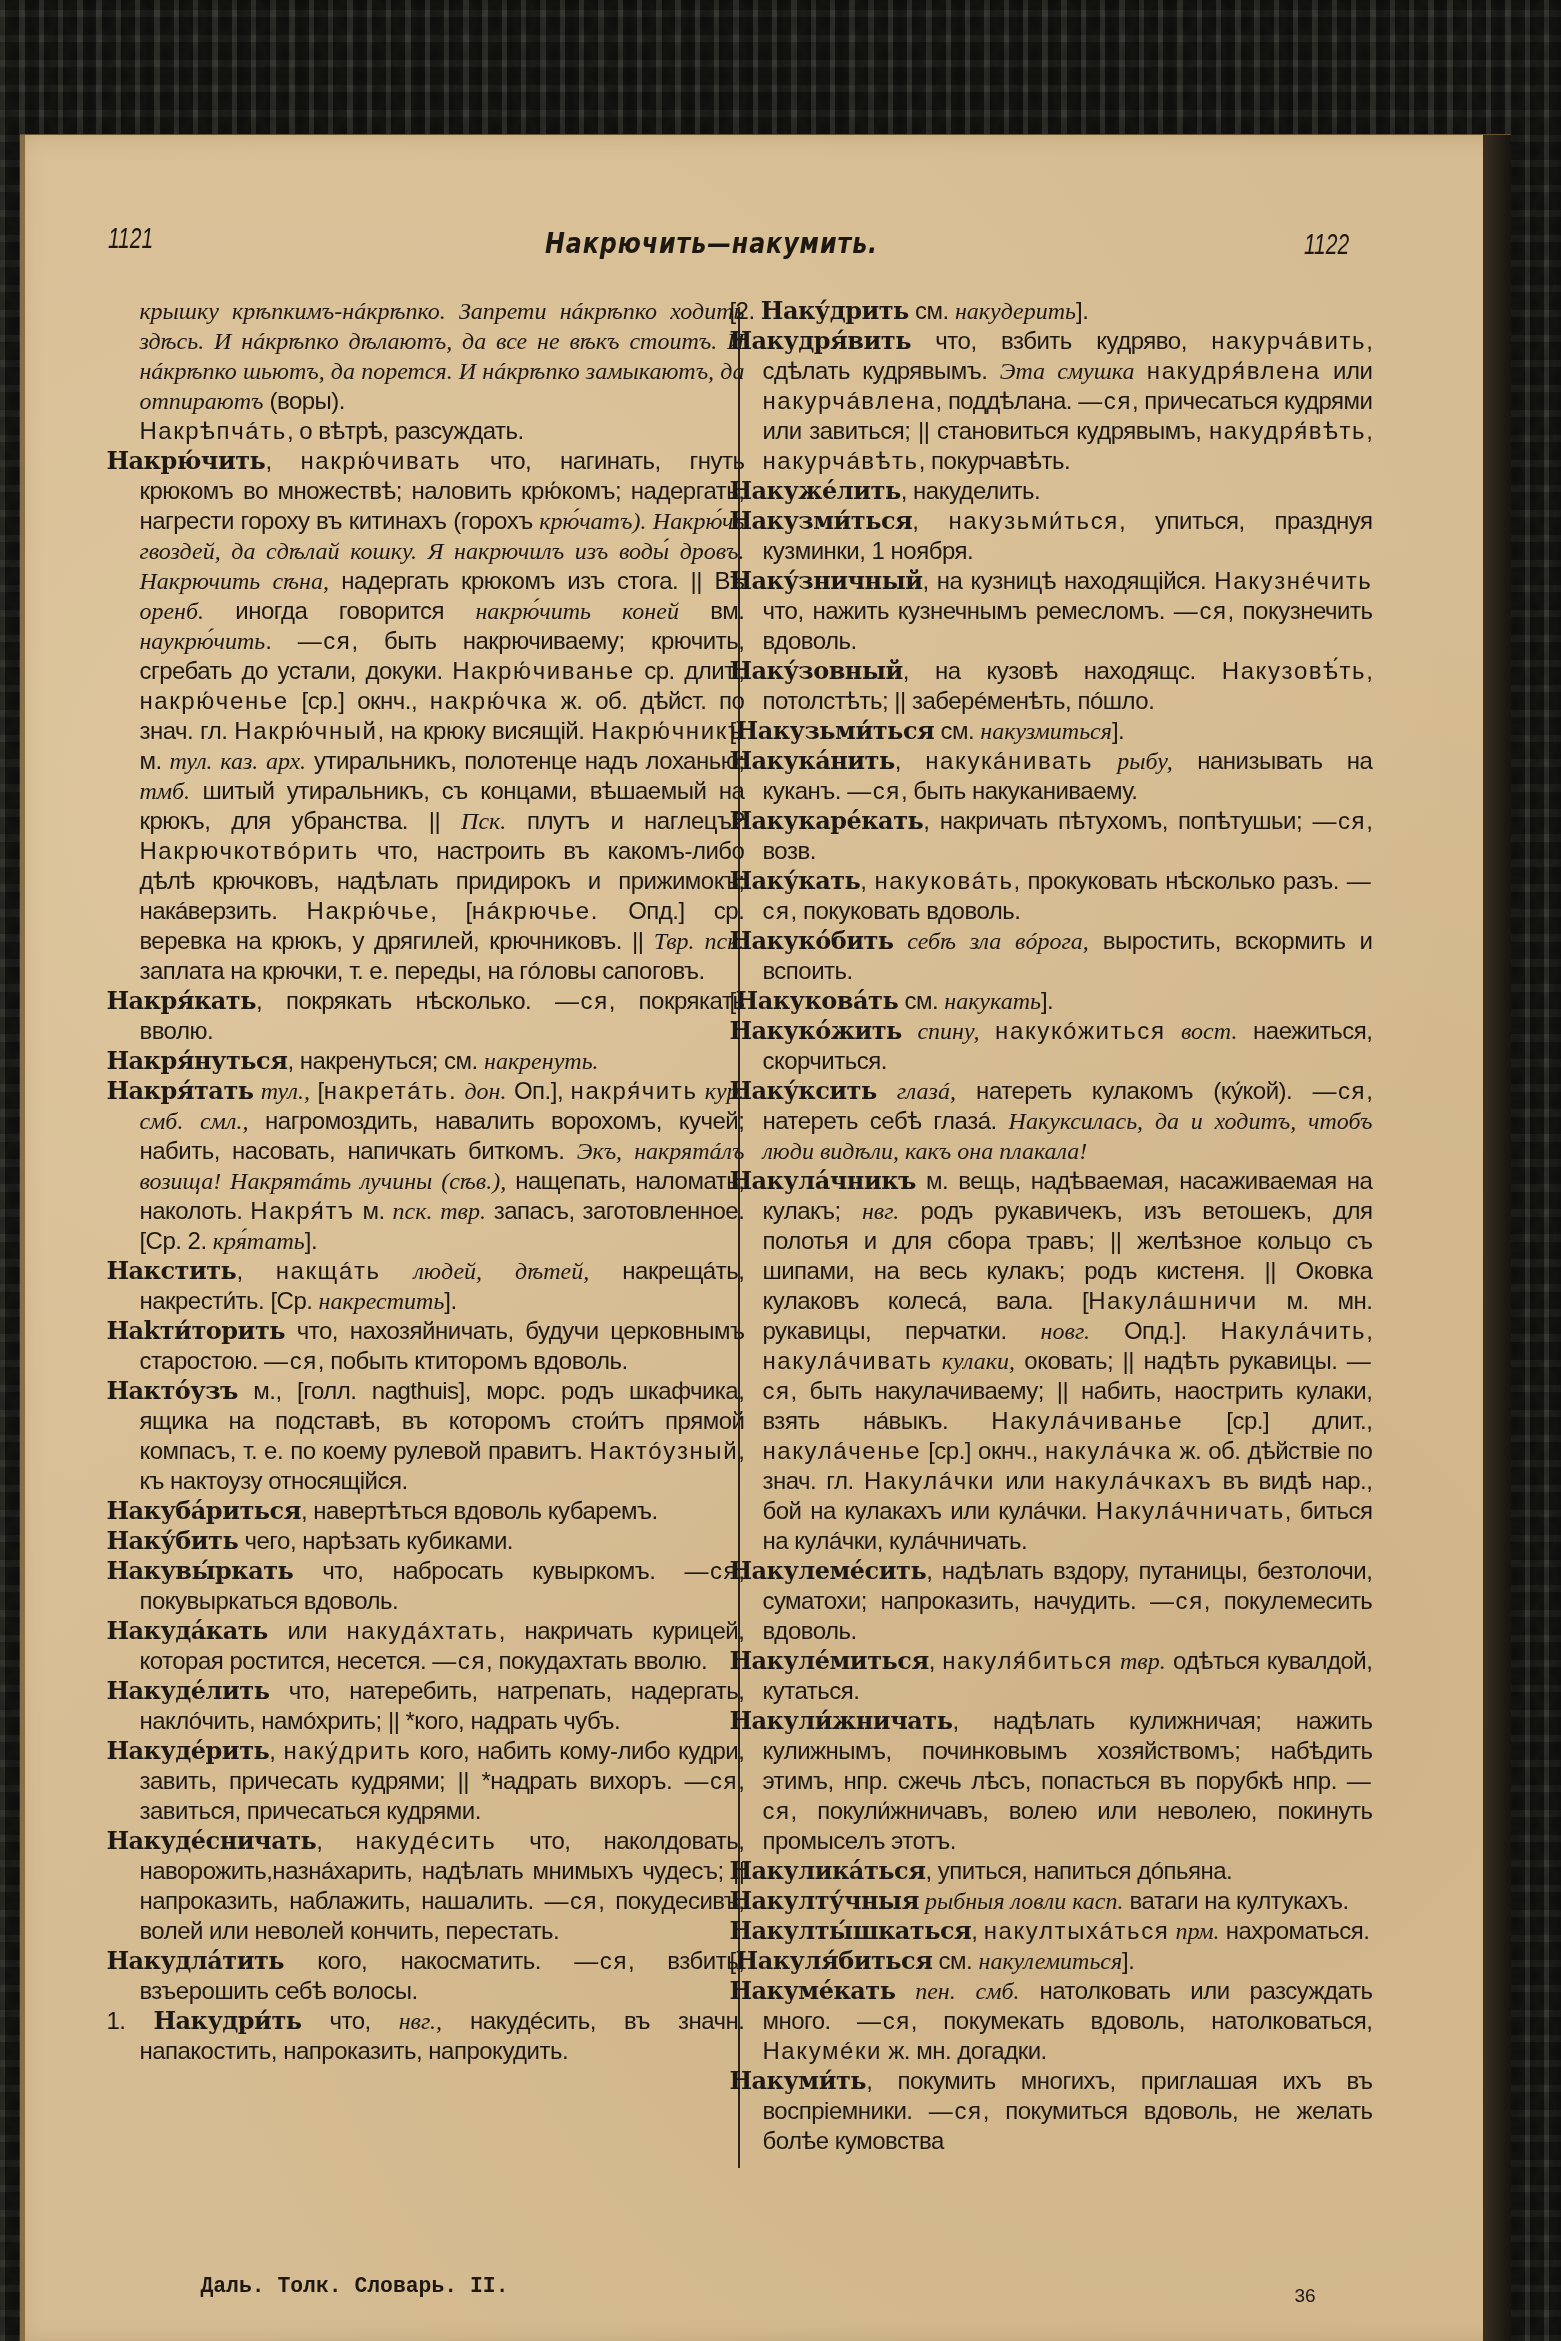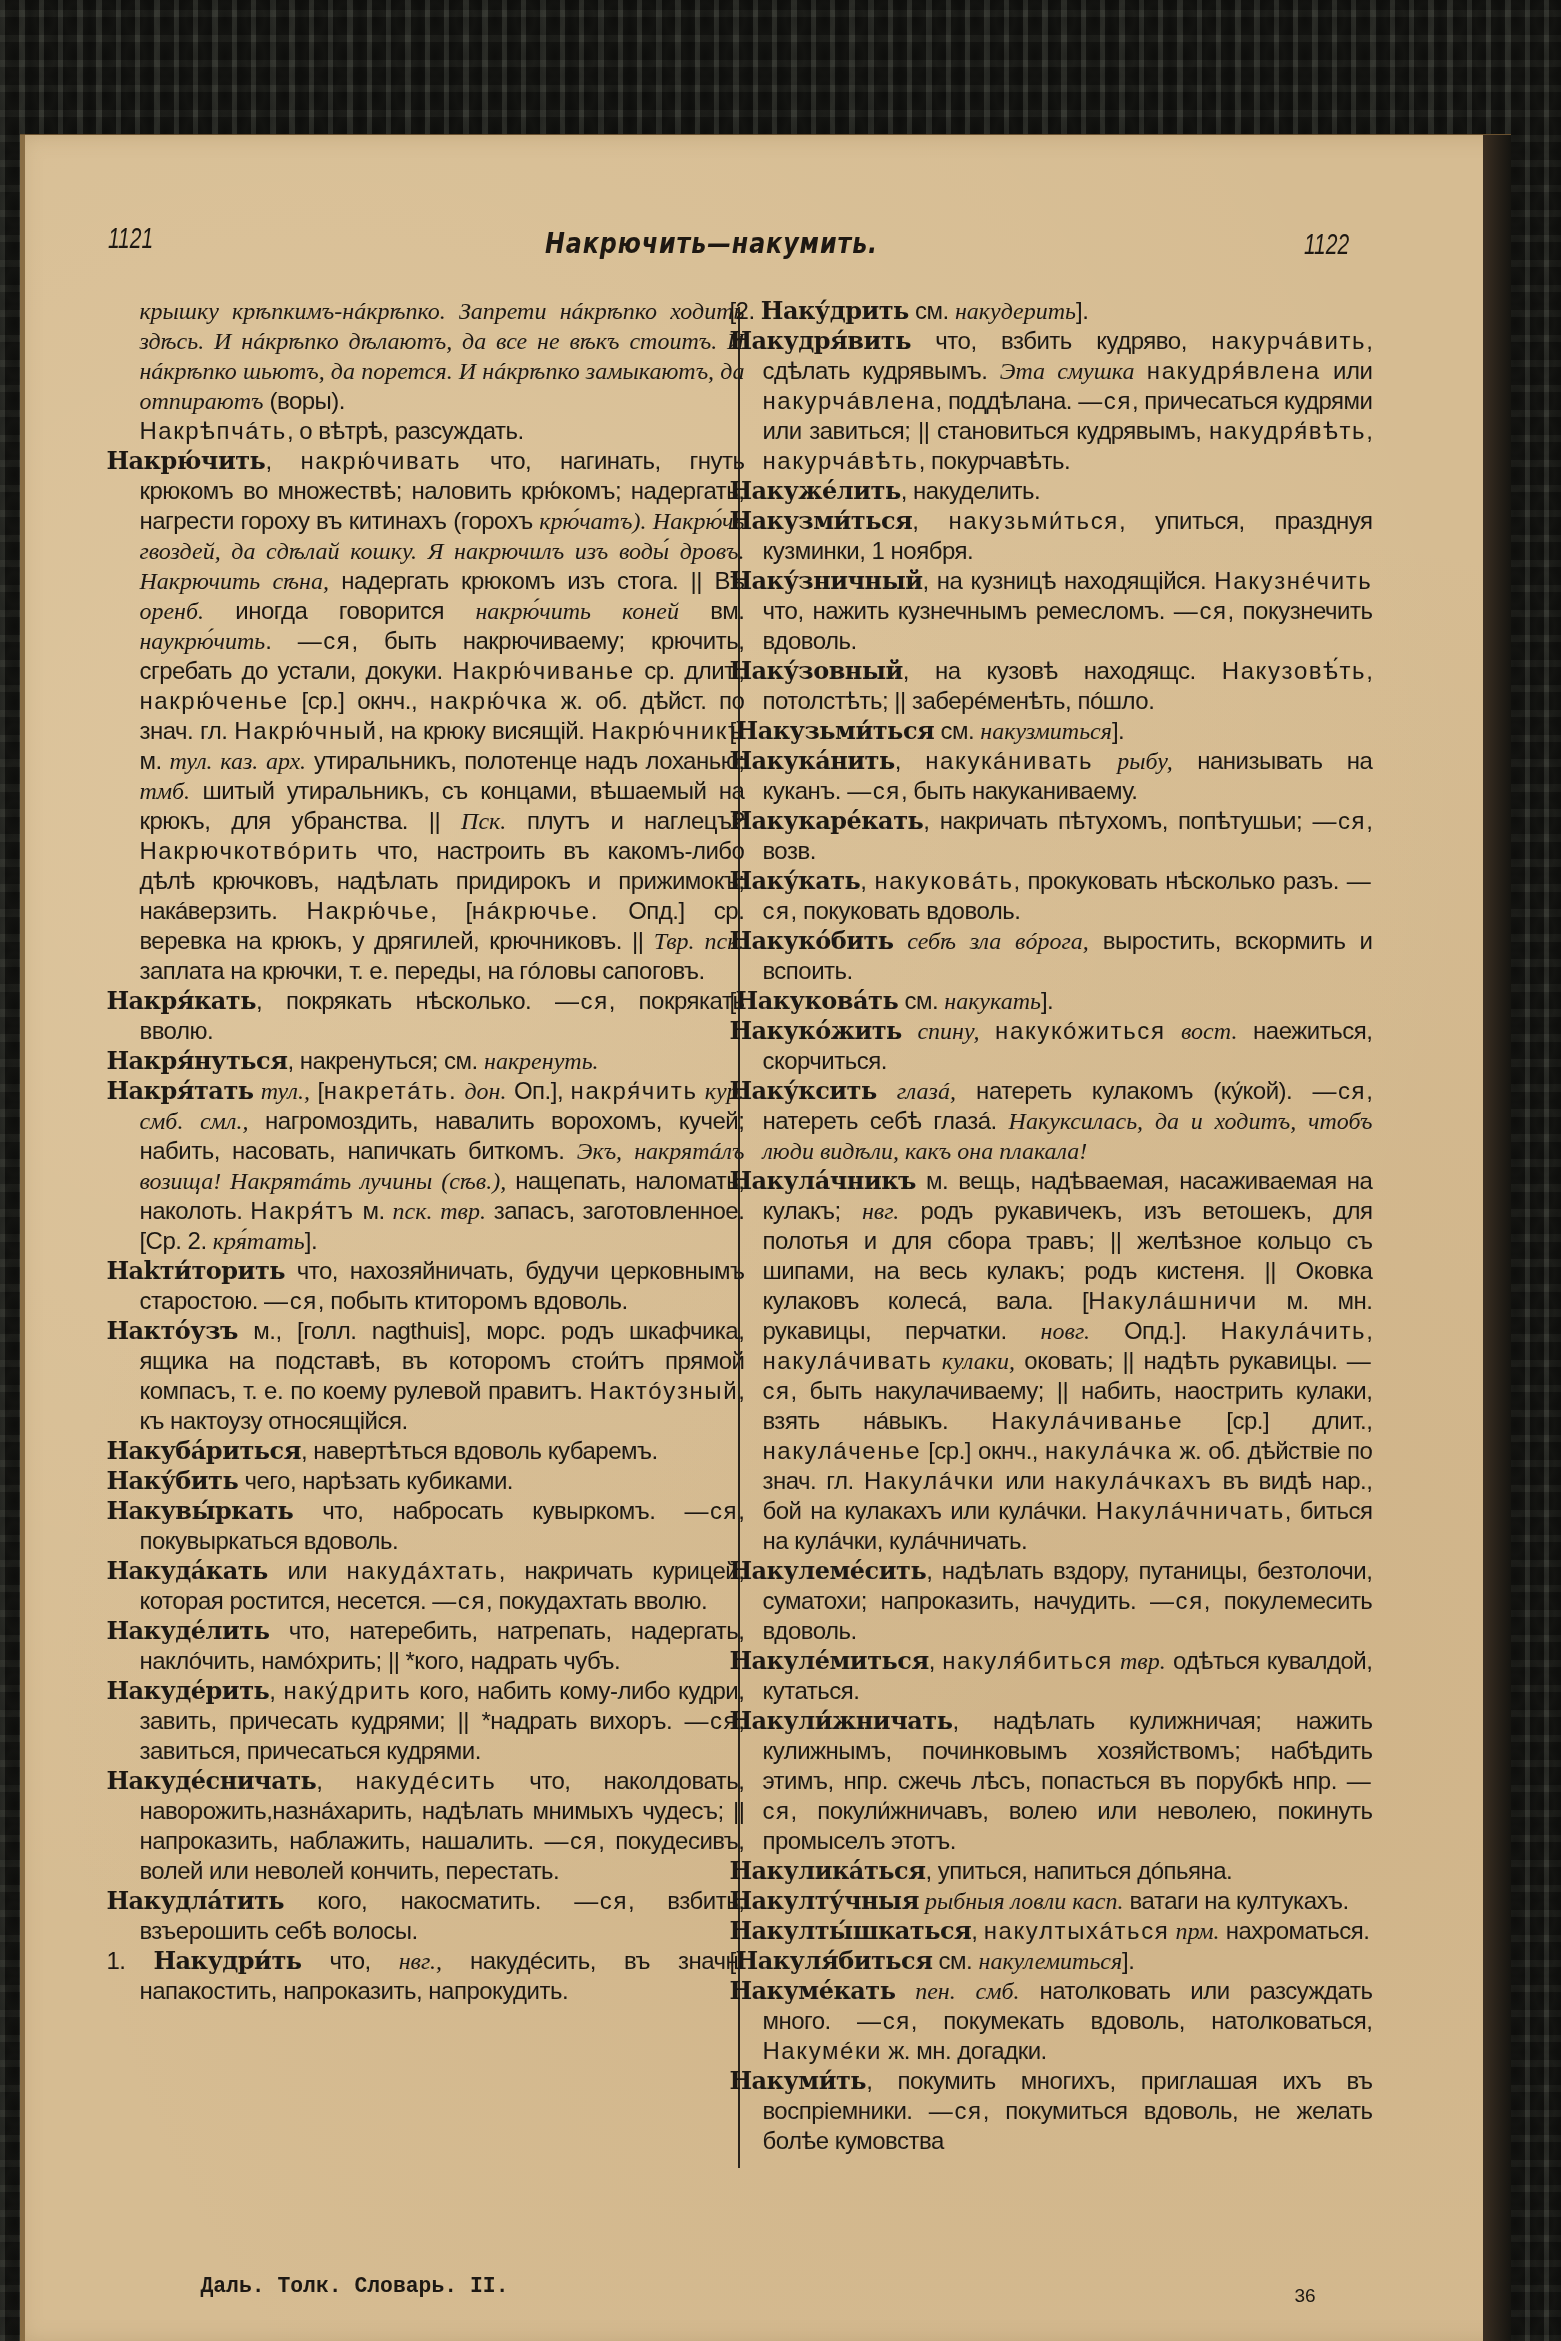--- a/index.html
+++ b/index.html
@@ -72,20 +72,21 @@
     <span class="pnum-right">1122</span>
   </div>
 
   <div class="col col-left">
       <p class="entry cont"><span class="r-italic">крышку крѣпкимъ-нáкрѣпко. Запрети нáкрѣпко ходить здѣсь. И нáкрѣпко дѣлаютъ, да все не вѣкъ стоитъ. И нáкрѣпко шьютъ, да порется. И нáкрѣпко замыкаютъ, да отпираютъ </span><span class="r-normal">(воры).</span></p>
       <p class="entry cont"><span class="r-bold">Накрѣпчáть</span><span class="r-normal">, о вѣтрѣ, разсуждать.</span></p>
       <p class="entry"><span class="r-head">Накрю́чить</span><span class="r-normal">, </span><span class="r-bold">накрю́чивать</span><span class="r-normal"> что, нагинать, гнуть крюкомъ во множествѣ; наловить крю́комъ; надергать, нагрести гороху въ китинахъ (горохъ </span><span class="r-italic">крю́чатъ). Накрю́чь гвоздей, да сдѣлай кошку. Я накрючилъ изъ воды́ дровъ. Накрючить сѣна,</span><span class="r-normal"> надергать крюкомъ изъ стога. || Въ </span><span class="r-italic">оренб.</span><span class="r-normal"> иногда говорится </span><span class="r-italic">накрю́чить коней</span><span class="r-normal"> вм. </span><span class="r-italic">наукрю́чить</span><span class="r-normal">. </span><span class="r-bold">—ся</span><span class="r-normal">, быть накрючиваему; крючить, сгребать до устали, докуки. </span><span class="r-bold">Накрю́чиванье</span><span class="r-normal"> ср. длит., </span><span class="r-bold">накрю́ченье</span><span class="r-normal"> [ср.] окнч., </span><span class="r-bold">накрю́чка</span><span class="r-normal"> ж. об. дѣйст. по знач. гл. </span><span class="r-bold">Накрю́чный</span><span class="r-normal">, на крюку висящій. </span><span class="r-bold">Накрю́чникъ</span><span class="r-normal"> м. </span><span class="r-italic">тул. каз. арх.</span><span class="r-normal"> утиральникъ, полотенце надъ лоханью; </span><span class="r-italic">тмб.</span><span class="r-normal"> шитый утиральникъ, съ концами, вѣшаемый на крюкъ, для убранства. || </span><span class="r-italic">Пск.</span><span class="r-normal"> плутъ и наглецъ? </span><span class="r-bold">Накрючкотвóрить</span><span class="r-normal"> что, настроить въ какомъ-либо дѣлѣ крючковъ, надѣлать придирокъ и прижимокъ; накáверзить. </span><span class="r-bold">Накрю́чье</span><span class="r-normal">, [</span><span class="r-bold">нáкрючье.</span><span class="r-normal"> Опд.] ср. веревка на крюкъ, у дрягилей, крючниковъ. || </span><span class="r-italic">Твр. пск.</span><span class="r-normal"> заплата на крючки, т. е. переды, на гóловы сапоговъ.</span></p>
       <p class="entry"><span class="r-head">Накря́кать</span><span class="r-normal">, покрякать нѣсколько. </span><span class="r-bold">—ся</span><span class="r-normal">, покрякать вволю.</span></p>
       <p class="entry"><span class="r-head">Накря́нуться</span><span class="r-normal">, накренуться; см. </span><span class="r-italic">накренуть.</span></p>
       <p class="entry"><span class="r-head">Накря́тать</span><span class="r-italic"> тул.,</span><span class="r-normal"> [</span><span class="r-bold">накретáть.</span><span class="r-italic"> дон.</span><span class="r-normal"> Оп.], </span><span class="r-bold">накря́чить</span><span class="r-italic"> кур. смб. смл.,</span><span class="r-normal"> нагромоздить, навалить ворохомъ, кучей; набить, насовать, напичкать биткомъ. </span><span class="r-italic">Экъ, накрятáлъ возища! Накрятáть лучины (сѣв.),</span><span class="r-normal"> нащепать, наломать, наколоть. </span><span class="r-bold">Накря́тъ</span><span class="r-normal"> м. </span><span class="r-italic">пск. твр.</span><span class="r-normal"> запасъ, заготовленное. [Ср. 2. </span><span class="r-italic">кря́тать</span><span class="r-normal">].</span></p>
+      <p class="entry"><span class="r-head">Накстить</span><span class="r-normal">, </span><span class="r-bold">накщáть</span><span class="r-italic"> людей, дѣтей,</span><span class="r-normal"> накрещáть, накрести́ть. [Ср. </span><span class="r-italic">накрестить</span><span class="r-normal">].</span></p>
       <p class="entry"><span class="r-head">Наkти́торить</span><span class="r-normal"> что, нахозяйничать, будучи церковнымъ старостою. </span><span class="r-bold">—ся</span><span class="r-normal">, побыть ктиторомъ вдоволь.</span></p>
       <p class="entry"><span class="r-head">Нактóузъ</span><span class="r-normal"> м., [голл. nagthuis], морс. родъ шкафчика, ящика на подставѣ, въ которомъ стои́тъ прямой компасъ, т. е. по коему рулевой правитъ. </span><span class="r-bold">Нактóузный</span><span class="r-normal">, къ нактоузу относящійся.</span></p>
       <p class="entry"><span class="r-head">Накубáриться</span><span class="r-normal">, навертѣться вдоволь кубаремъ.</span></p>
       <p class="entry"><span class="r-head">Наку́бить</span><span class="r-normal"> чего, нарѣзать кубиками.</span></p>
       <p class="entry"><span class="r-head">Накувы́ркать</span><span class="r-normal"> что, набросать кувыркомъ. </span><span class="r-bold">—ся</span><span class="r-normal">, покувыркаться вдоволь.</span></p>
       <p class="entry"><span class="r-head">Накудáкать</span><span class="r-normal"> или </span><span class="r-bold">накудáхтать</span><span class="r-normal">, накричать курицей, которая ростится, несется. </span><span class="r-bold">—ся</span><span class="r-normal">, покудахтать вволю.</span></p>
       <p class="entry"><span class="r-head">Накудéлить</span><span class="r-normal"> что, натеребить, натрепать, надергать, наклóчить, намóхрить; || *кого, надрать чубъ.</span></p>
       <p class="entry"><span class="r-head">Накудéрить</span><span class="r-normal">, </span><span class="r-bold">наку́дрить</span><span class="r-normal"> кого, набить кому-либо кудри, завить, причесать кудрями; || *надрать вихоръ. </span><span class="r-bold">—ся</span><span class="r-normal">, завиться, причесаться кудрями.</span></p>
       <p class="entry"><span class="r-head">Накудéсничать</span><span class="r-normal">, </span><span class="r-bold">накудéсить</span><span class="r-normal"> что, наколдовать, наворожить,назнáхарить, надѣлать мнимыхъ чудесъ; || напроказить, наблажить, нашалить. </span><span class="r-bold">—ся</span><span class="r-normal">, покудесивъ, волей или неволей кончить, перестать.</span></p>
       <p class="entry"><span class="r-head">Накудлáтить</span><span class="r-normal"> кого, накосматить. </span><span class="r-bold">—ся</span><span class="r-normal">, взбить, взъерошить себѣ волосы.</span></p>

